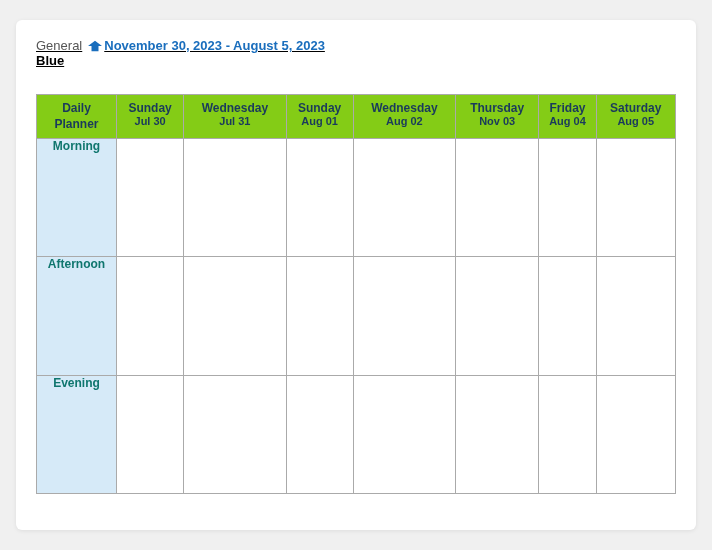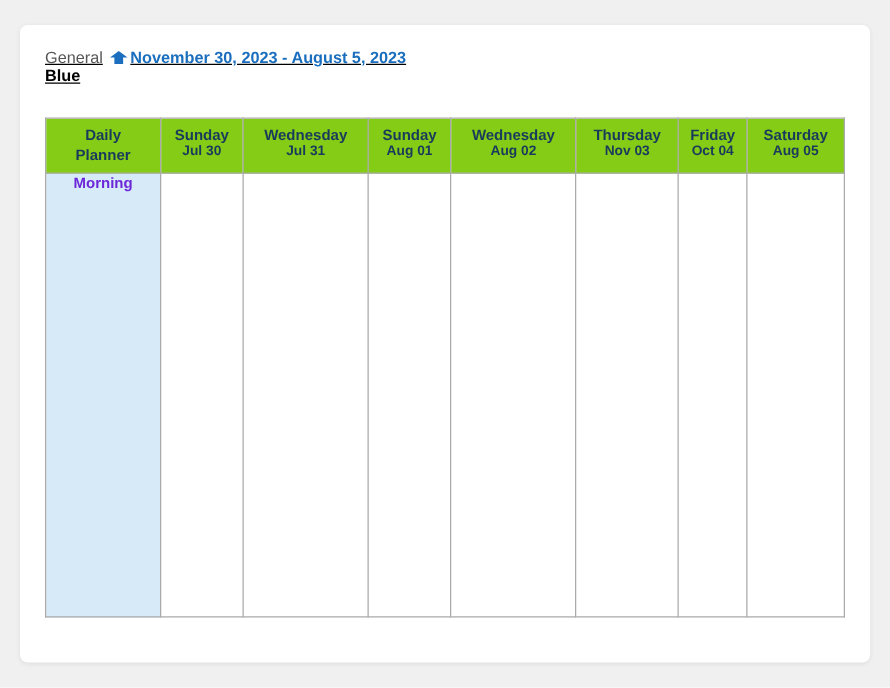--- a/index.html
+++ b/index.html
@@ -96,22 +96,22 @@
       display: block;
       font-size: 11px;
       font-weight: bold;
     }
     .row-label {
       background: #d6eaf8;
       text-align: center;
       vertical-align: middle;
       font-size: 12px;
       font-weight: bold;
-      color: #6d28d9;
-      width: 92px;
+      color: #0f766e;
+      width: 80px;
       padding: 8px 4px;
     }
     .time-row td.day-cell {
       background: white;
       width: calc((100% - 80px) / 7);
       height: 110px;
     }
     .daily-planner-header {
       font-size: 11px;
       font-weight: bold;
@@ -161,31 +161,51 @@
         <th>
           <span class="day-name">Wednesday</span>
           <span class="day-date">Aug 02</span>
         </th>
         <th>
           <span class="day-name">Thursday</span>
           <span class="day-date">Nov 03</span>
         </th>
         <th>
           <span class="day-name">Friday</span>
-          <span class="day-date">Oct 04</span>
+          <span class="day-date">Aug 04</span>
         </th>
         <th>
           <span class="day-name">Saturday</span>
           <span class="day-date">Aug 05</span>
         </th>
       </tr>
     </thead>
     <tbody>
       <tr class="time-row">
         <td class="row-label">Morning</td>
+        <td class="day-cell"></td>
+        <td class="day-cell"></td>
+        <td class="day-cell"></td>
+        <td class="day-cell"></td>
+        <td class="day-cell"></td>
+        <td class="day-cell"></td>
+        <td class="day-cell"></td>
+      </tr>
+      <tr class="time-row">
+        <td class="row-label">Afternoon</td>
+        <td class="day-cell"></td>
+        <td class="day-cell"></td>
+        <td class="day-cell"></td>
+        <td class="day-cell"></td>
+        <td class="day-cell"></td>
+        <td class="day-cell"></td>
+        <td class="day-cell"></td>
+      </tr>
+      <tr class="time-row">
+        <td class="row-label">Evening</td>
         <td class="day-cell"></td>
         <td class="day-cell"></td>
         <td class="day-cell"></td>
         <td class="day-cell"></td>
         <td class="day-cell"></td>
         <td class="day-cell"></td>
         <td class="day-cell"></td>
       </tr>
     </tbody>
   </table>

